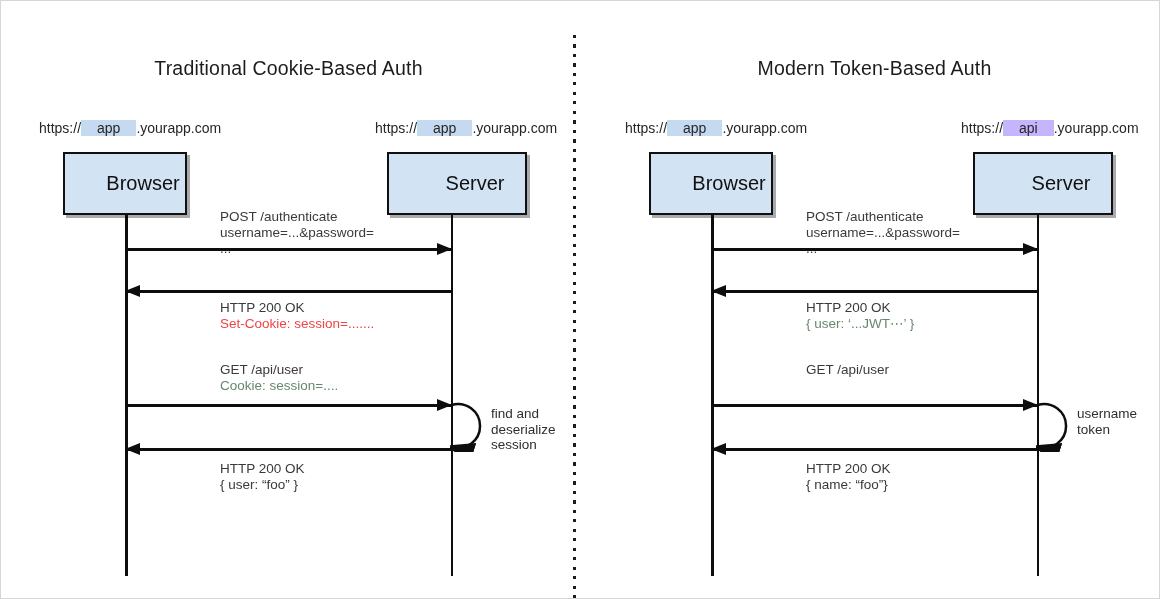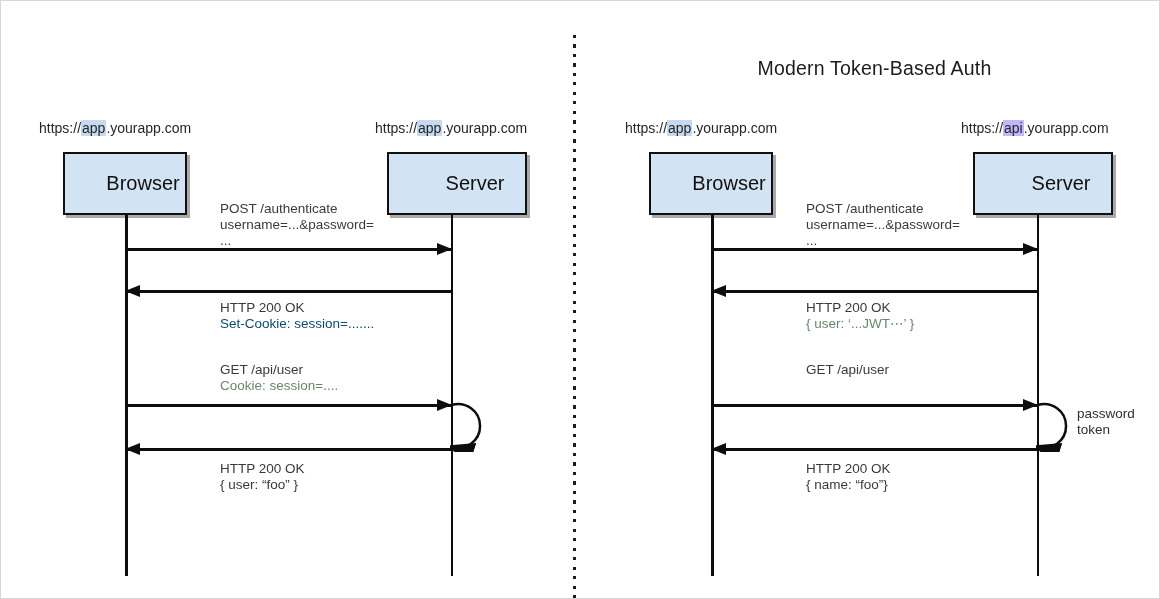--- a/index.html
+++ b/index.html
@@ -14,21 +14,21 @@
   #panel-right { left:586px; }
 
   .title {
     position:absolute; top:56px; left:0; width:100%;
     text-align:center; font-size:19.5px; color:#1c1c1c; letter-spacing:.2px;
   }
 
   .url { position:absolute; top:119px; font-size:14px; color:#262626; white-space:nowrap; }
   .url.browser { left:38px; }
   .url.server  { left:374px; }
-  .url .hl { padding:0 1px; }
+  .url .hl { padding:0 16px; }
 
   .actor {
     position:absolute; top:151px; height:63px;
     border:2.5px solid #101010; box-shadow:3px 3px 0 #aaaaaa;
     display:flex; align-items:center; justify-content:center;
     font-size:20px; color:#101010;padding-left:36px;
   }
   .actor.browser { left:62px;  width:124px; }
   .actor.server  { left:386px; width:140px; }
 
@@ -44,39 +44,40 @@
   .arrow.to-right::after {
     content:""; position:absolute; right:-1px; top:-5.5px;
     border-left:15px solid #0d0d0d; border-top:6.5px solid transparent; border-bottom:6.5px solid transparent;
   }
   .arrow.to-left::before {
     content:""; position:absolute; left:-1px; top:-5.5px;
     border-right:15px solid #0d0d0d; border-top:6.5px solid transparent; border-bottom:6.5px solid transparent;
   }
 
   .msg { position:absolute; left:219px; font-size:13.5px; line-height:16px; color:#3a3a3a; white-space:nowrap; }
-  .msg-post { top:200px; }
+  .msg-post { top:208px; }
   .msg-r1   { top:299px; }
   .msg-get  { top:361px; }
   .msg-r2   { top:460px; }
 
   .loop-svg { position:absolute; left:449px; top:399px; }
   .loop-label { position:absolute; left:490px; top:405px; font-size:13.5px; line-height:15.5px; color:#2e2e2e; white-space:nowrap; }
 
   .separator {
     position:absolute; left:572px; top:34px; width:3px; height:564px;
     background:repeating-linear-gradient(to bottom,#1c1c1c 0 3px,transparent 3px 9.5px);
   }
 </style>
 </head>
 <body>
 
 <div class="stage">
 
   <div class="panel" id="panel-left">
+    <div class="title">Traditional Cookie-Based Auth</div>
 
     <div class="url browser"><span>https://</span><span class="hl" style="background-color: rgb(197, 217, 241);">app</span><span>.yourapp.com</span></div>
     <div class="url server"><span>https://</span><span class="hl" style="background-color: rgb(197, 217, 241);">app</span><span>.yourapp.com</span></div>
 
     <div class="actor browser" style="background-color: rgb(210, 227, 243);">
         <span>Browser</span>
       </div>
     <div class="actor server" style="background-color: rgb(210, 227, 243);">
         <span>Server</span>
       </div>
@@ -87,37 +88,42 @@
     <div class="msg msg-post">
       <div>POST /authenticate</div>
       <div>username=...&amp;password=</div>
       <div>...</div>
     </div>
     <div class="arrow arrow-1 to-right"></div>
 
     <div class="arrow arrow-2 to-left"></div>
     <div class="msg msg-r1">
       <div>HTTP 200 OK</div>
-      <div style="color: #0c4a6e;">Set-Cookie: session=.......</div>
+      <div style="color: #ef4444;">Set-Cookie: session=.......</div>
     </div>
 
     <div class="msg msg-get">
       <div>GET /api/user</div>
       <div style="color: rgb(104, 136, 108);">Cookie: session=....</div>
     </div>
     <div class="arrow arrow-3 to-right"></div>
 
     <svg class="loop-svg" width="36" height="52" viewBox="0 0 36 52">
       <defs>
         <marker id="ah-left" markerWidth="11" markerHeight="9" refX="9" refY="4.5" orient="auto">
           <path d="M0,0 L11,4.5 L0,9 z" fill="#0d0d0d"></path>
         </marker>
       </defs>
       <path d="M 1.5 5 A 22 22 0 1 1 1.5 47" fill="none" stroke="#0d0d0d" stroke-width="2.5" marker-end="url(#ah-left)"></path>
     </svg>
+    <div class="loop-label">
+      <div>find and</div>
+      <div>deserialize</div>
+      <div>session</div>
+    </div>
 
     <div class="arrow arrow-4 to-left"></div>
     <div class="msg msg-r2">
       <div>HTTP 200 OK</div>
       <div>{ user: “foo” }</div>
     </div>
   </div>
 
   <div class="separator"></div>
 
@@ -157,21 +163,21 @@
 
     <svg class="loop-svg" width="36" height="52" viewBox="0 0 36 52">
       <defs>
         <marker id="ah-right" markerWidth="11" markerHeight="9" refX="9" refY="4.5" orient="auto">
           <path d="M0,0 L11,4.5 L0,9 z" fill="#0d0d0d"></path>
         </marker>
       </defs>
       <path d="M 1.5 5 A 22 22 0 1 1 1.5 47" fill="none" stroke="#0d0d0d" stroke-width="2.5" marker-end="url(#ah-right)"></path>
     </svg>
     <div class="loop-label">
-      <div>password</div>
+      <div>username</div>
       <div>token</div>
     </div>
 
     <div class="arrow arrow-4 to-left"></div>
     <div class="msg msg-r2">
       <div>HTTP 200 OK</div>
       <div>{ name: “foo”}</div>
     </div>
   </div>
 

